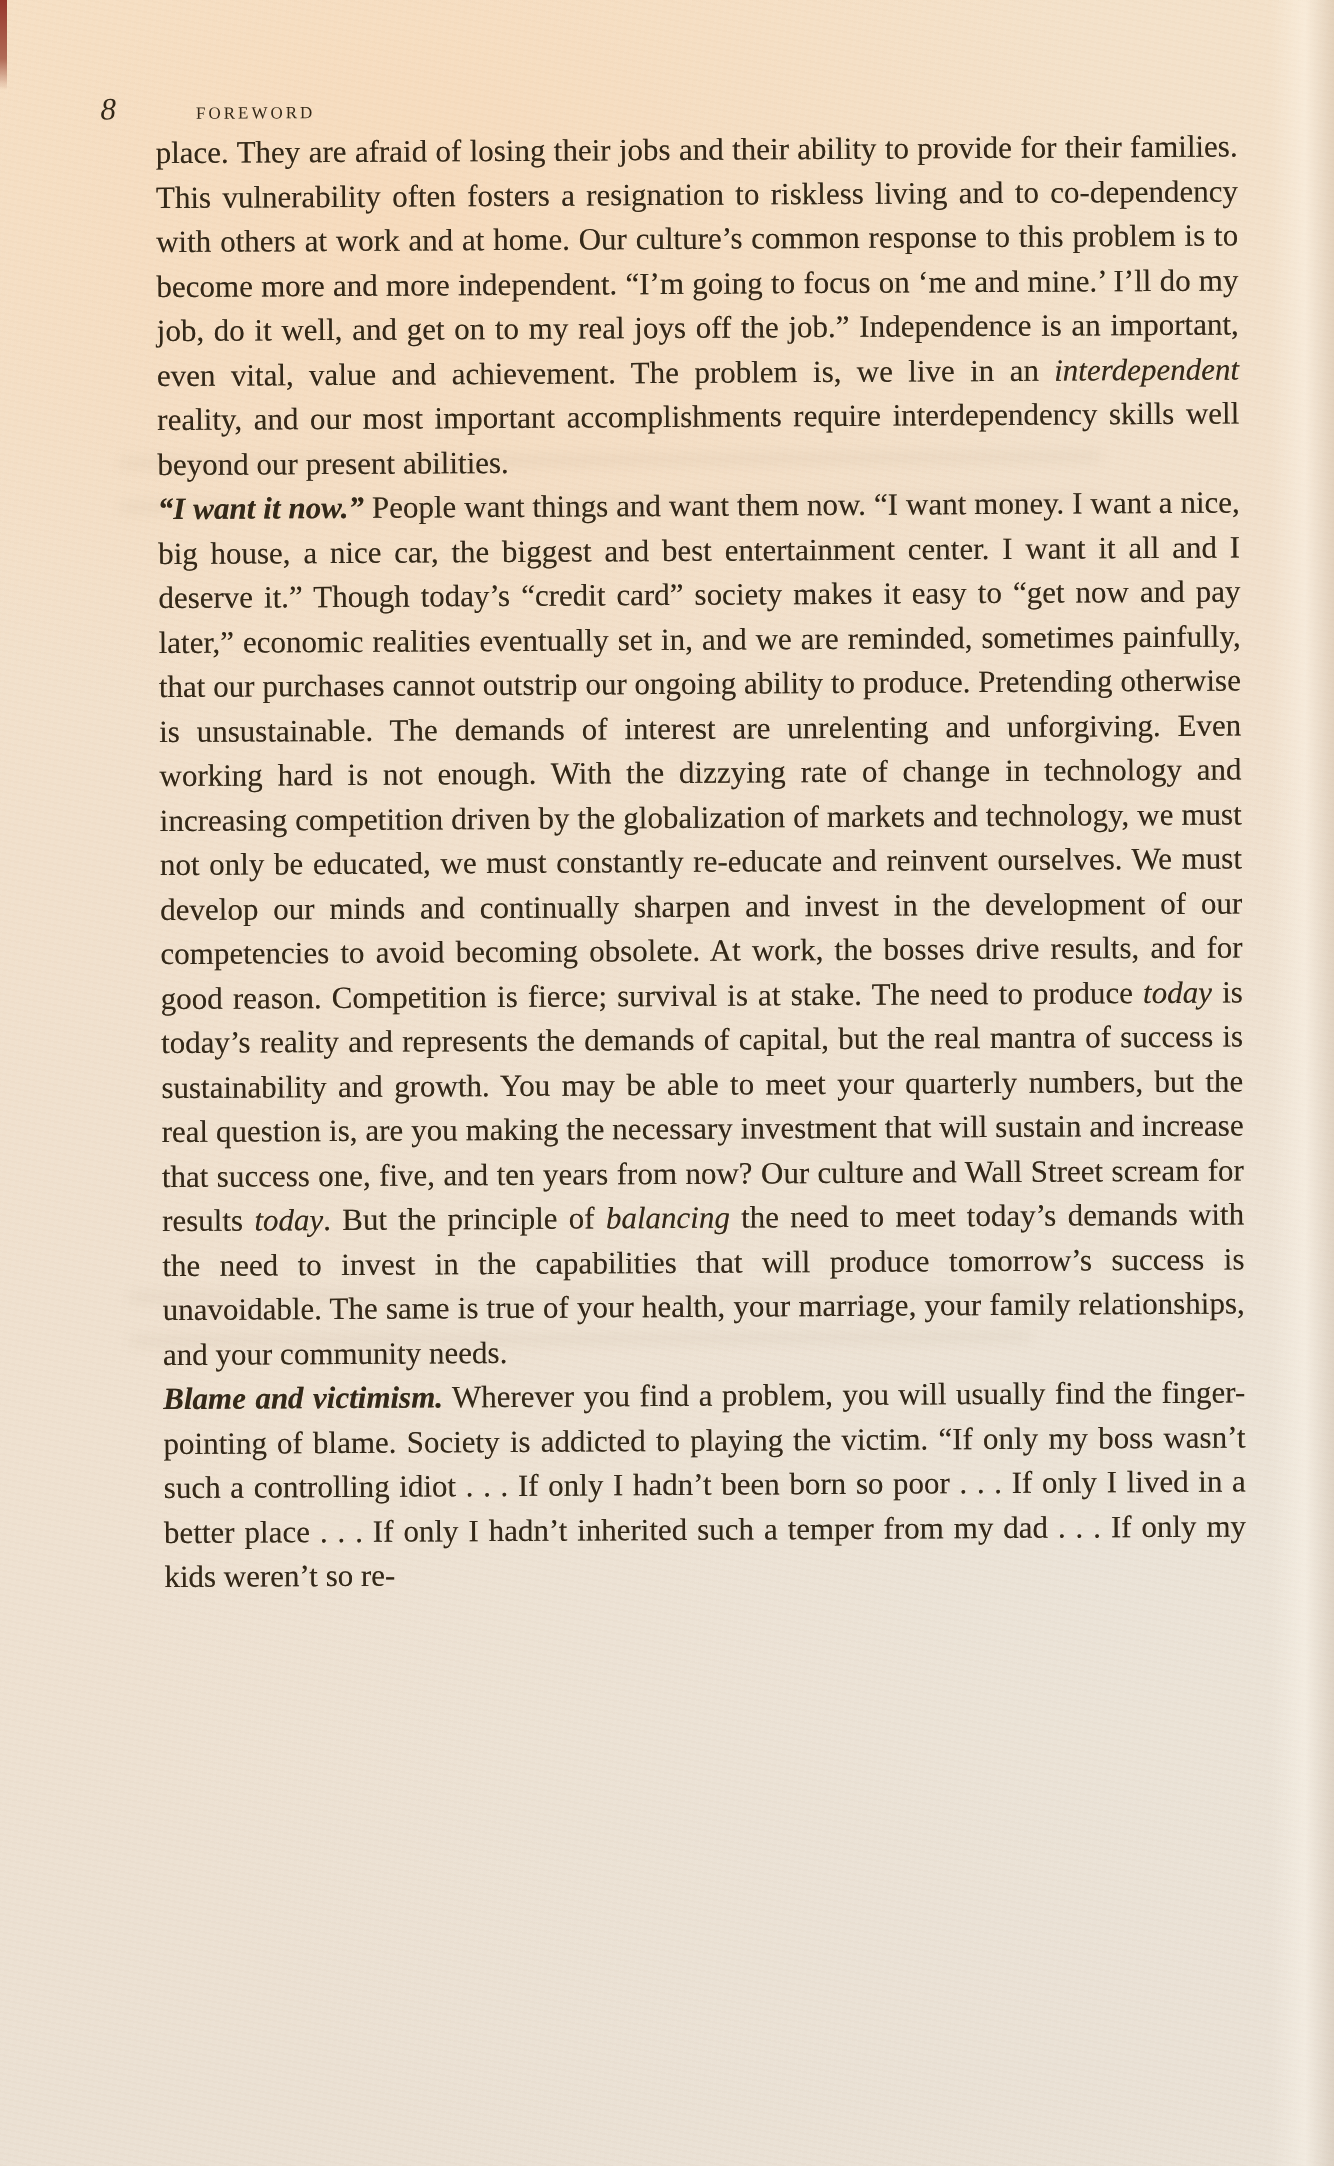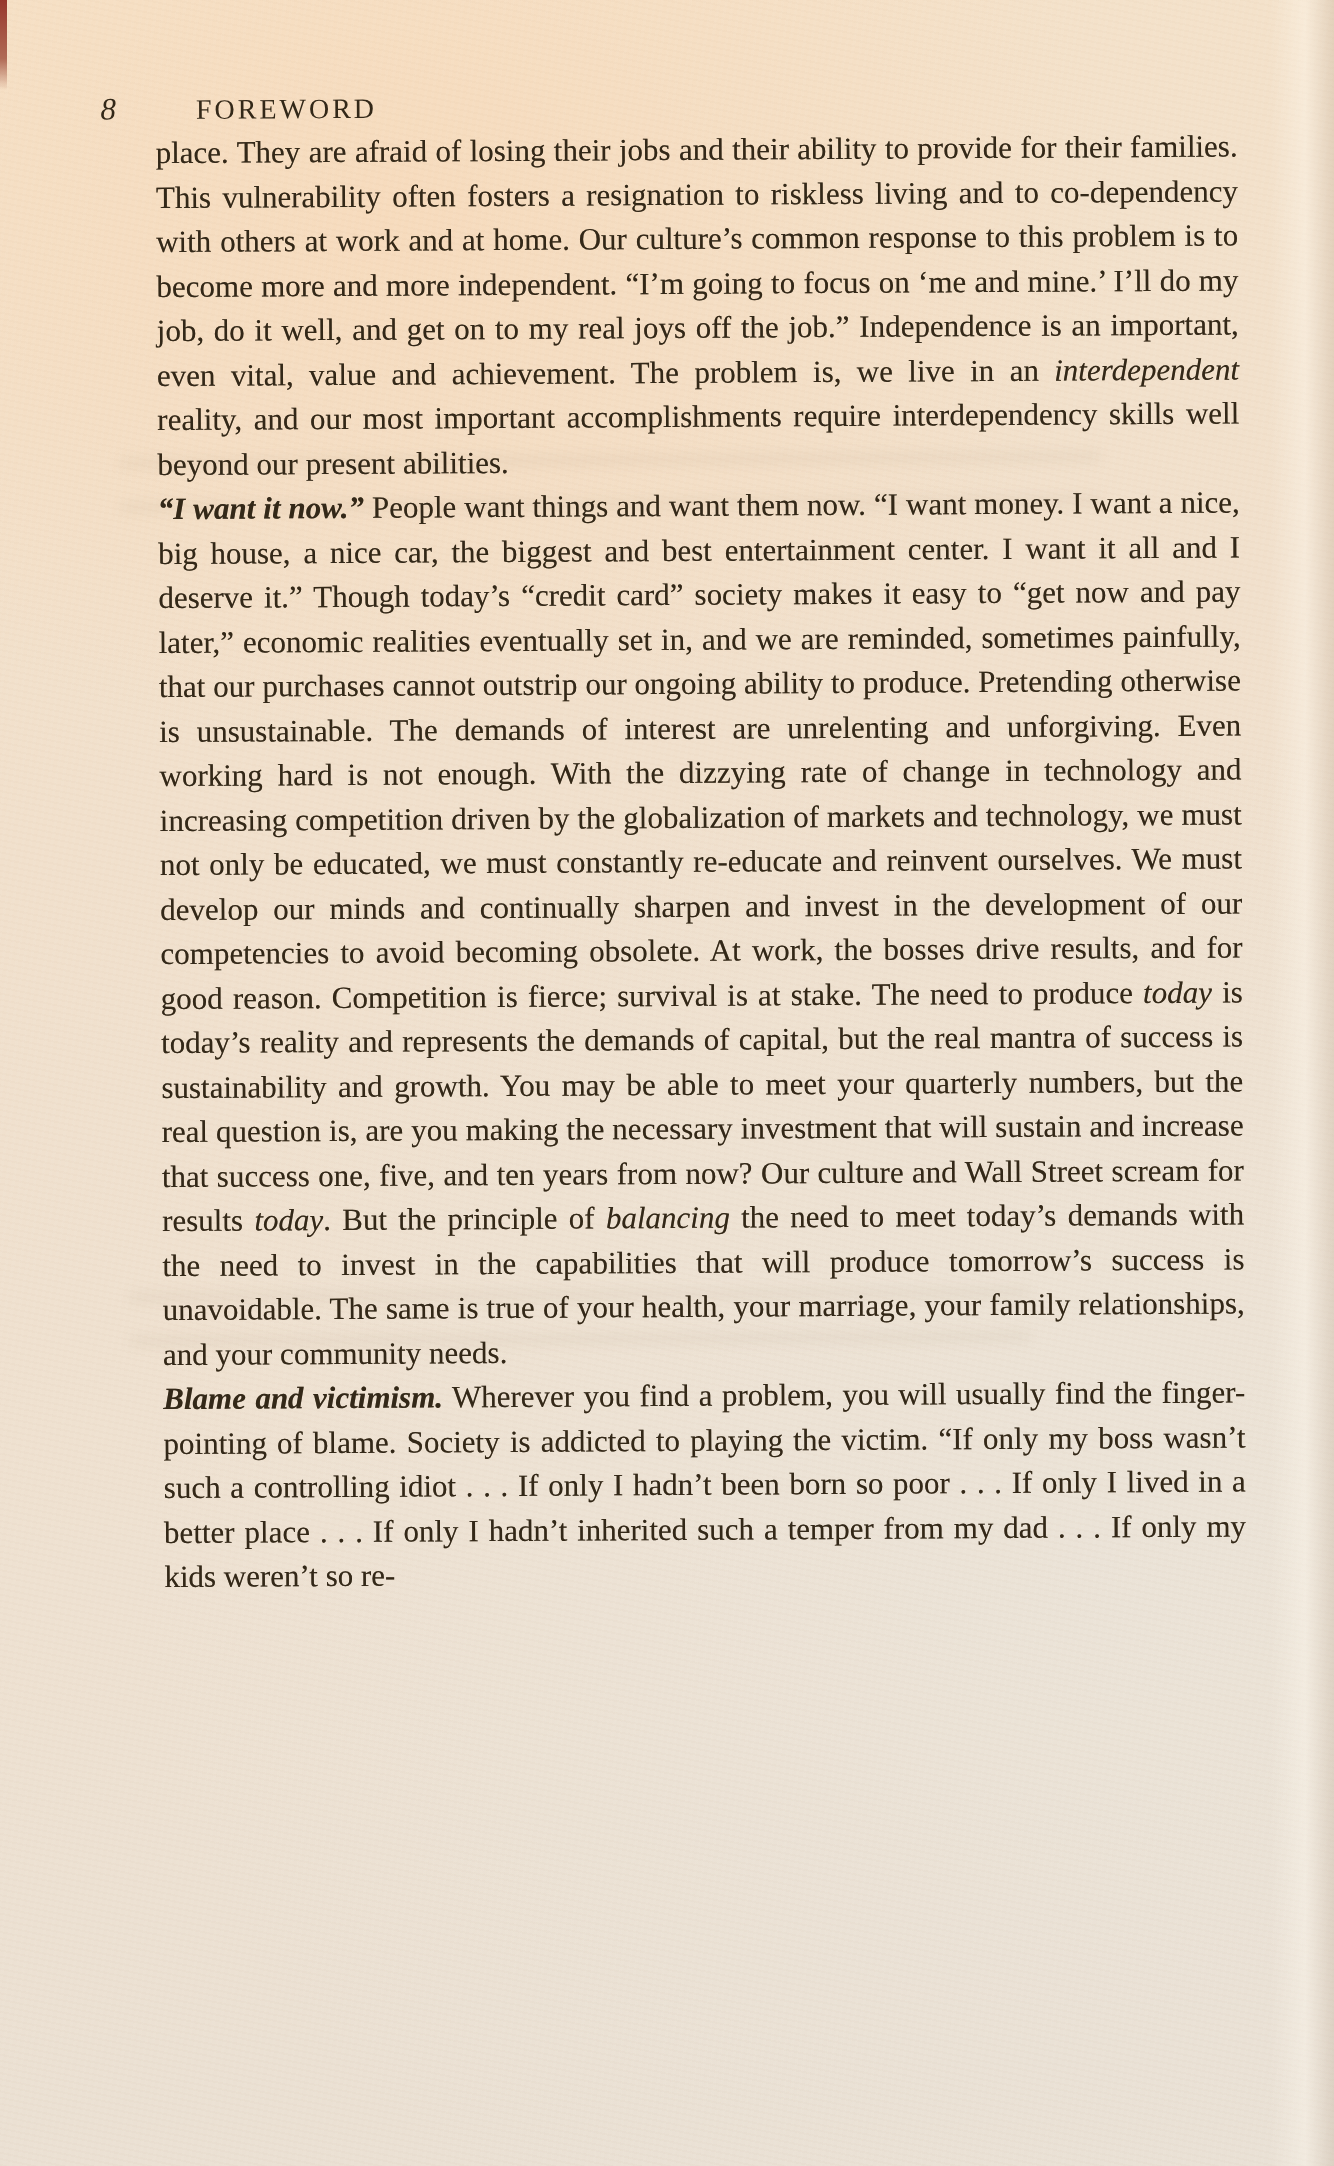--- a/index.html
+++ b/index.html
@@ -42,21 +42,21 @@
   .smudge-2 { left:130px; top:1275px; width:900px; height:70px;  transform:rotate(-0.3deg); }
 
   .content { position:absolute; inset:0; transform:rotate(-0.35deg); transform-origin:50% 40%; }
 
   .running-header {
     position:absolute; top:88px; left:105px;
     display:flex; align-items:baseline; gap:80px;
     color:var(--ink,#332818);
   }
   .page-num { font-style:italic; font-size:31px; }
-  .running-head { font-size:28px; letter-spacing:3px; }
+  .running-head { font-size:17px; letter-spacing:3px; }
 
   .text-block {
     position:absolute; top:128px; left:160px; width:1082px;
     color:var(--ink,#332818);
     font-size:31px; line-height:44.5px;
     text-align:justify;
     text-shadow:0 0 0.6px rgba(60,45,25,0.55);
   }
   .text-block p { margin:0; }
   .para-2 { margin-top:34px; }

